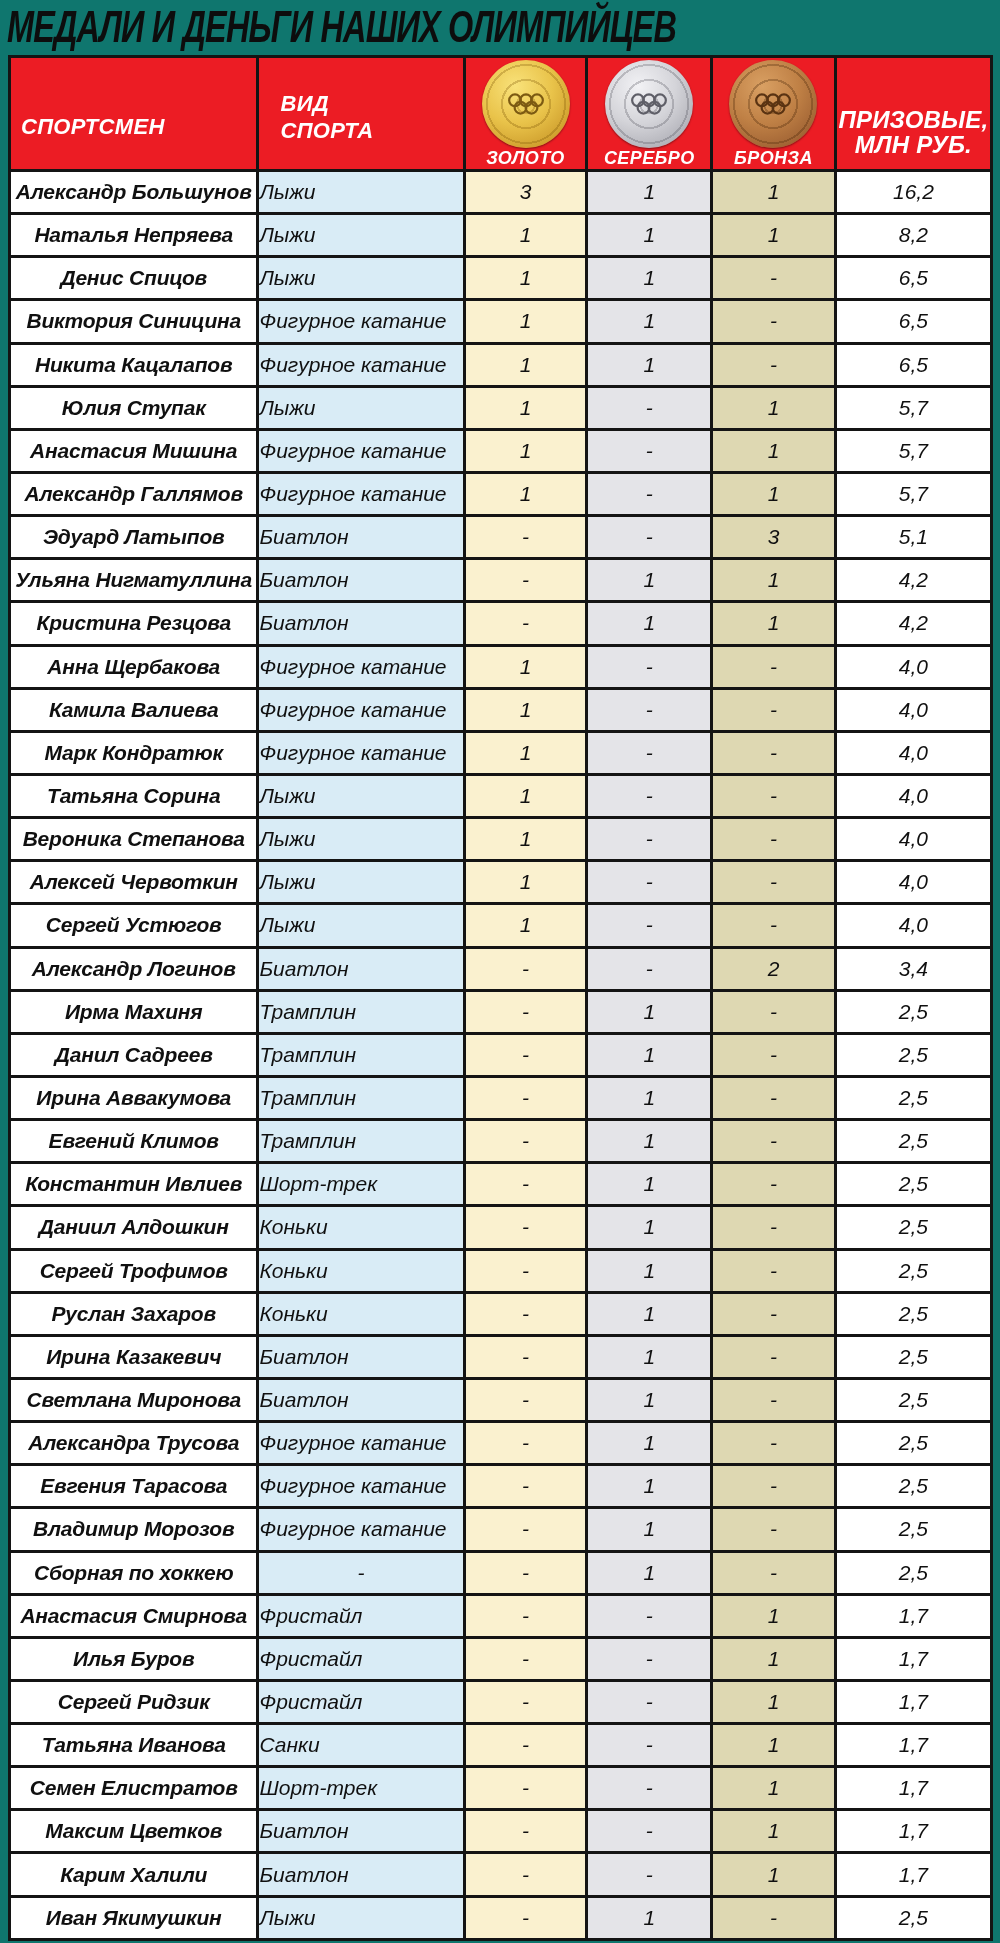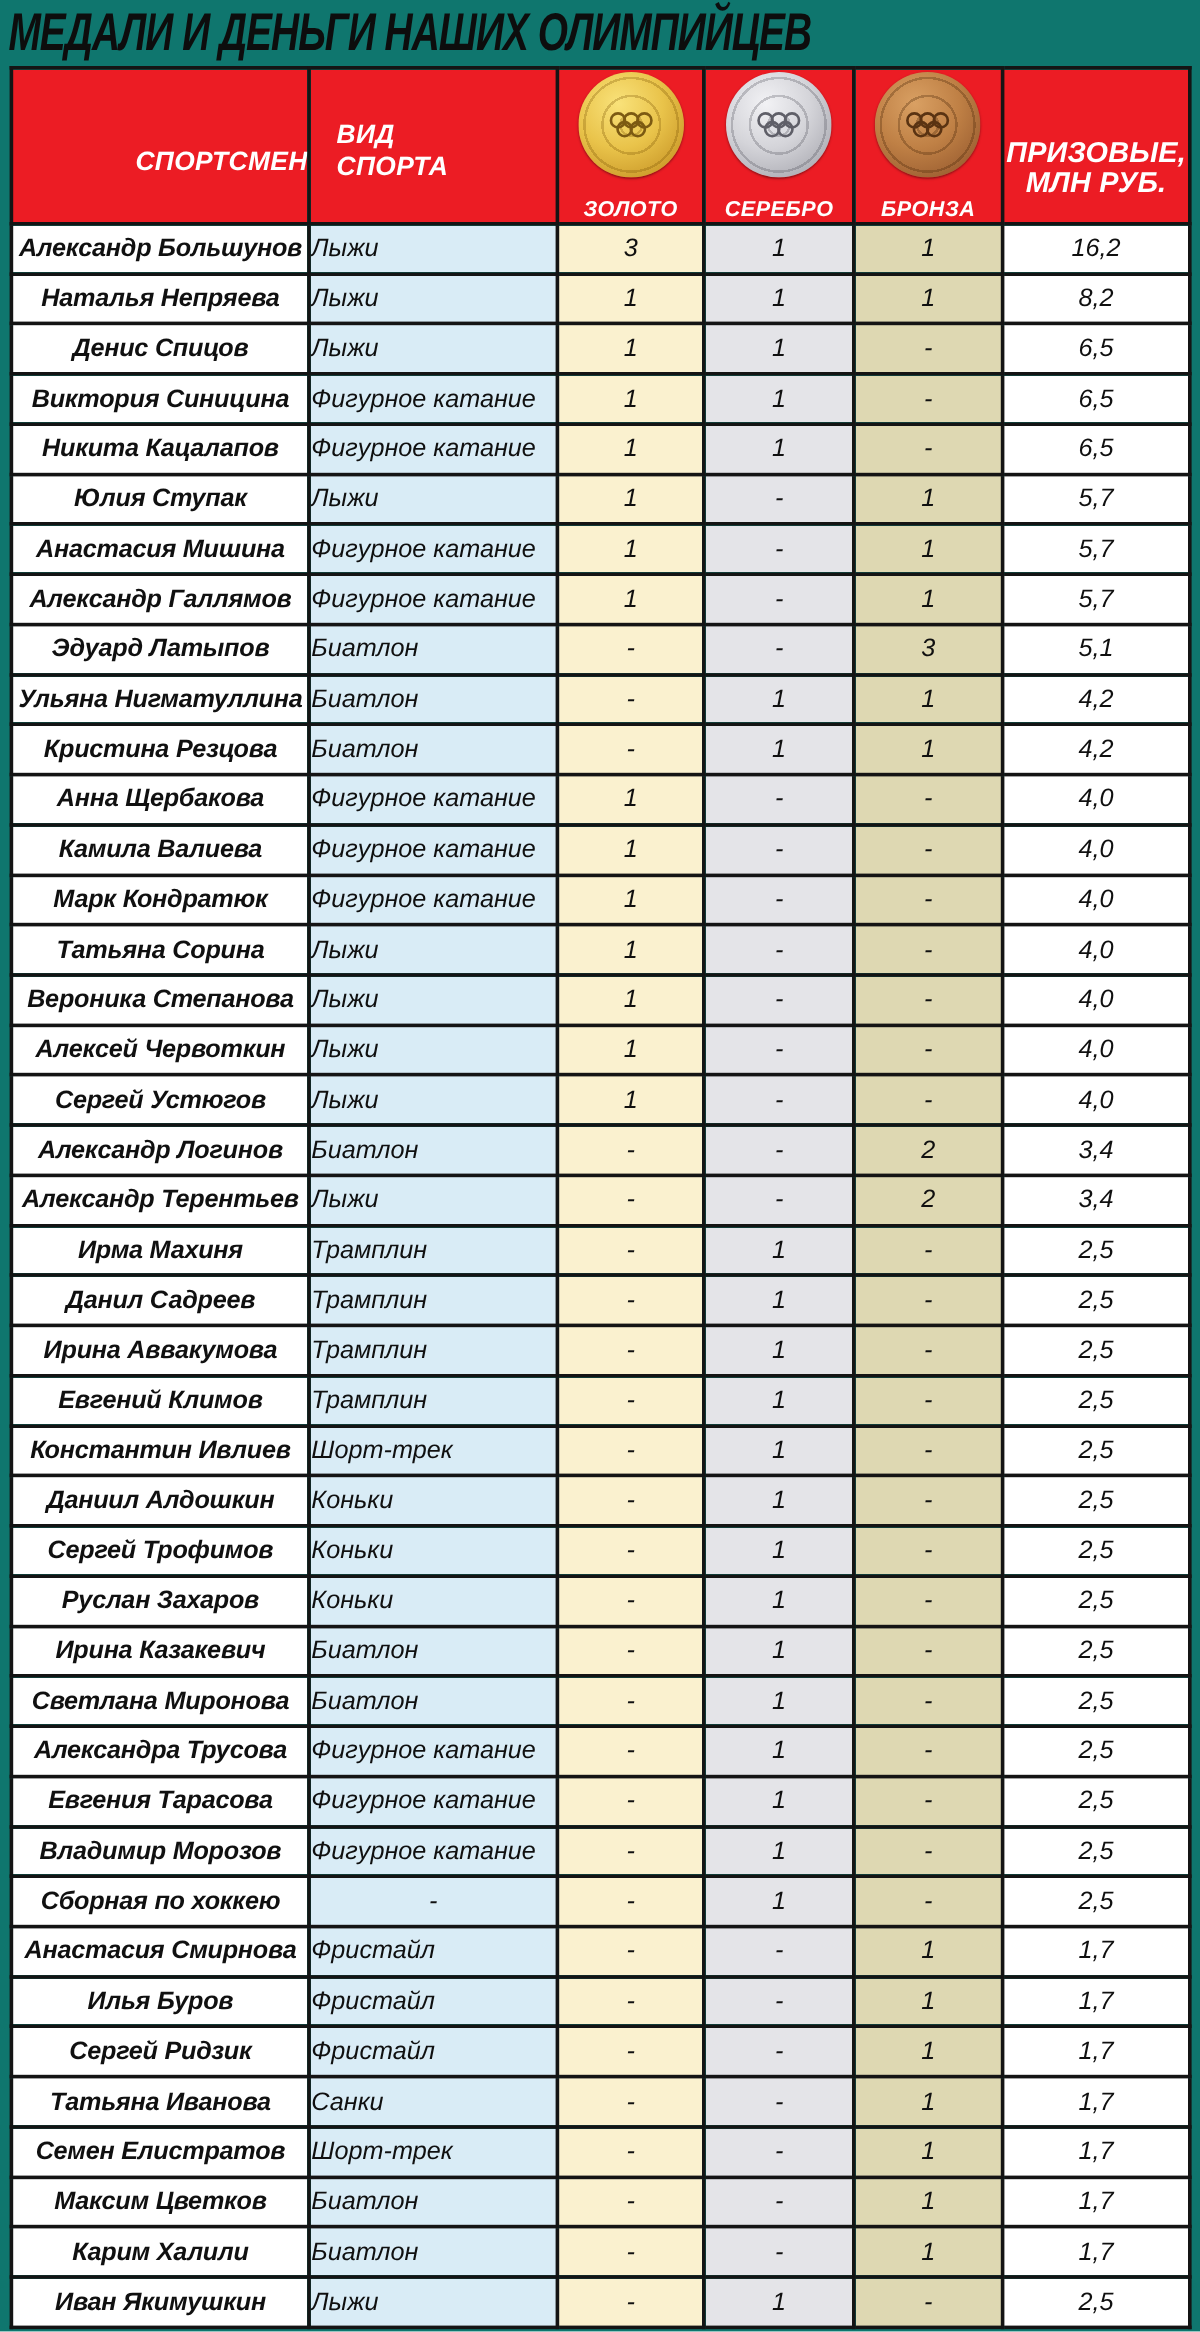--- a/index.html
+++ b/index.html
@@ -49,21 +49,21 @@
   }
 
   
   thead tr { height: 113px; }
   thead th {
     background: #ec1c24;
     color: #ffffff;
     font-weight: bold;
     vertical-align: middle;
   }
-  .h-athlete { text-align: right; }
+  .h-athlete { text-align: left; }
   .h-athlete .lbl {
     display: block;
     padding-left: 10px;
     font-size: 22px;
     position: relative;
     top: 13px;
     letter-spacing: 0.3px;
   }
   .h-sport { text-align: left; }
   .h-sport .lbl {
@@ -84,21 +84,21 @@
     line-height: 25px;
     white-space: pre-line;
     position: relative;
     top: 18px;
     letter-spacing: 0.2px;
   }
   .medal-label {
     display: block;
     font-size: 18px;
     font-weight: bold;
-    margin-top: 16px;
+    margin-top: 0px;
     letter-spacing: 0.4px;
   }
 
   
   .medal {
     width: 88px;
     height: 88px;
     margin: 2px auto 0;
     border-radius: 50%;
     display: flex;
@@ -370,28 +370,20 @@
         </tr>
         <tr>
           <td class="col-athlete">Александр Логинов</td>
           <td class="col-sport">Биатлон</td>
           <td class="col-gold">-</td>
           <td class="col-silver">-</td>
           <td class="col-bronze">2</td>
           <td class="col-prize">3,4</td>
         </tr>
         <tr>
-          <td class="col-athlete">Александр Терентьев</td>
-          <td class="col-sport">Лыжи</td>
-          <td class="col-gold">-</td>
-          <td class="col-silver">-</td>
-          <td class="col-bronze">2</td>
-          <td class="col-prize">3,4</td>
-        </tr>
-        <tr>
           <td class="col-athlete">Ирма Махиня</td>
           <td class="col-sport">Трамплин</td>
           <td class="col-gold">-</td>
           <td class="col-silver">1</td>
           <td class="col-bronze">-</td>
           <td class="col-prize">2,5</td>
         </tr>
         <tr>
           <td class="col-athlete">Данил Садреев</td>
           <td class="col-sport">Трамплин</td>

